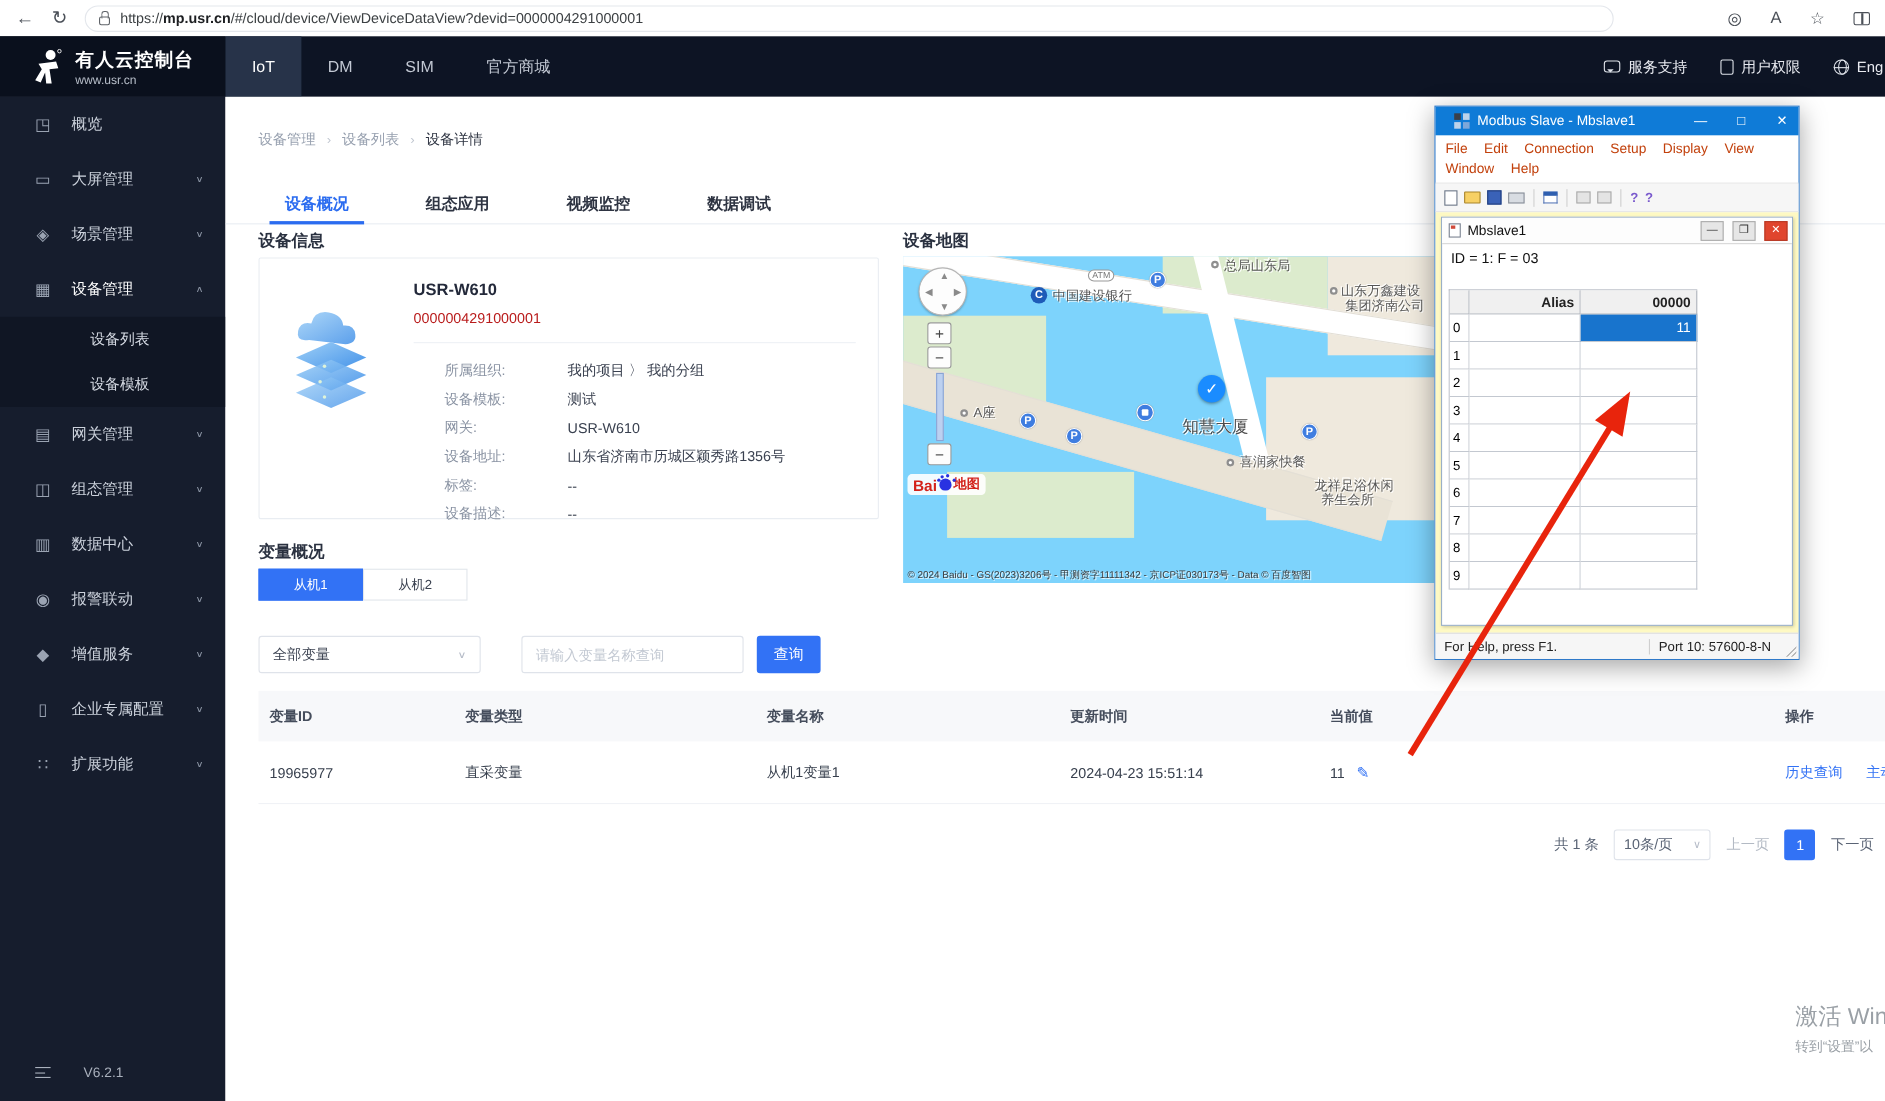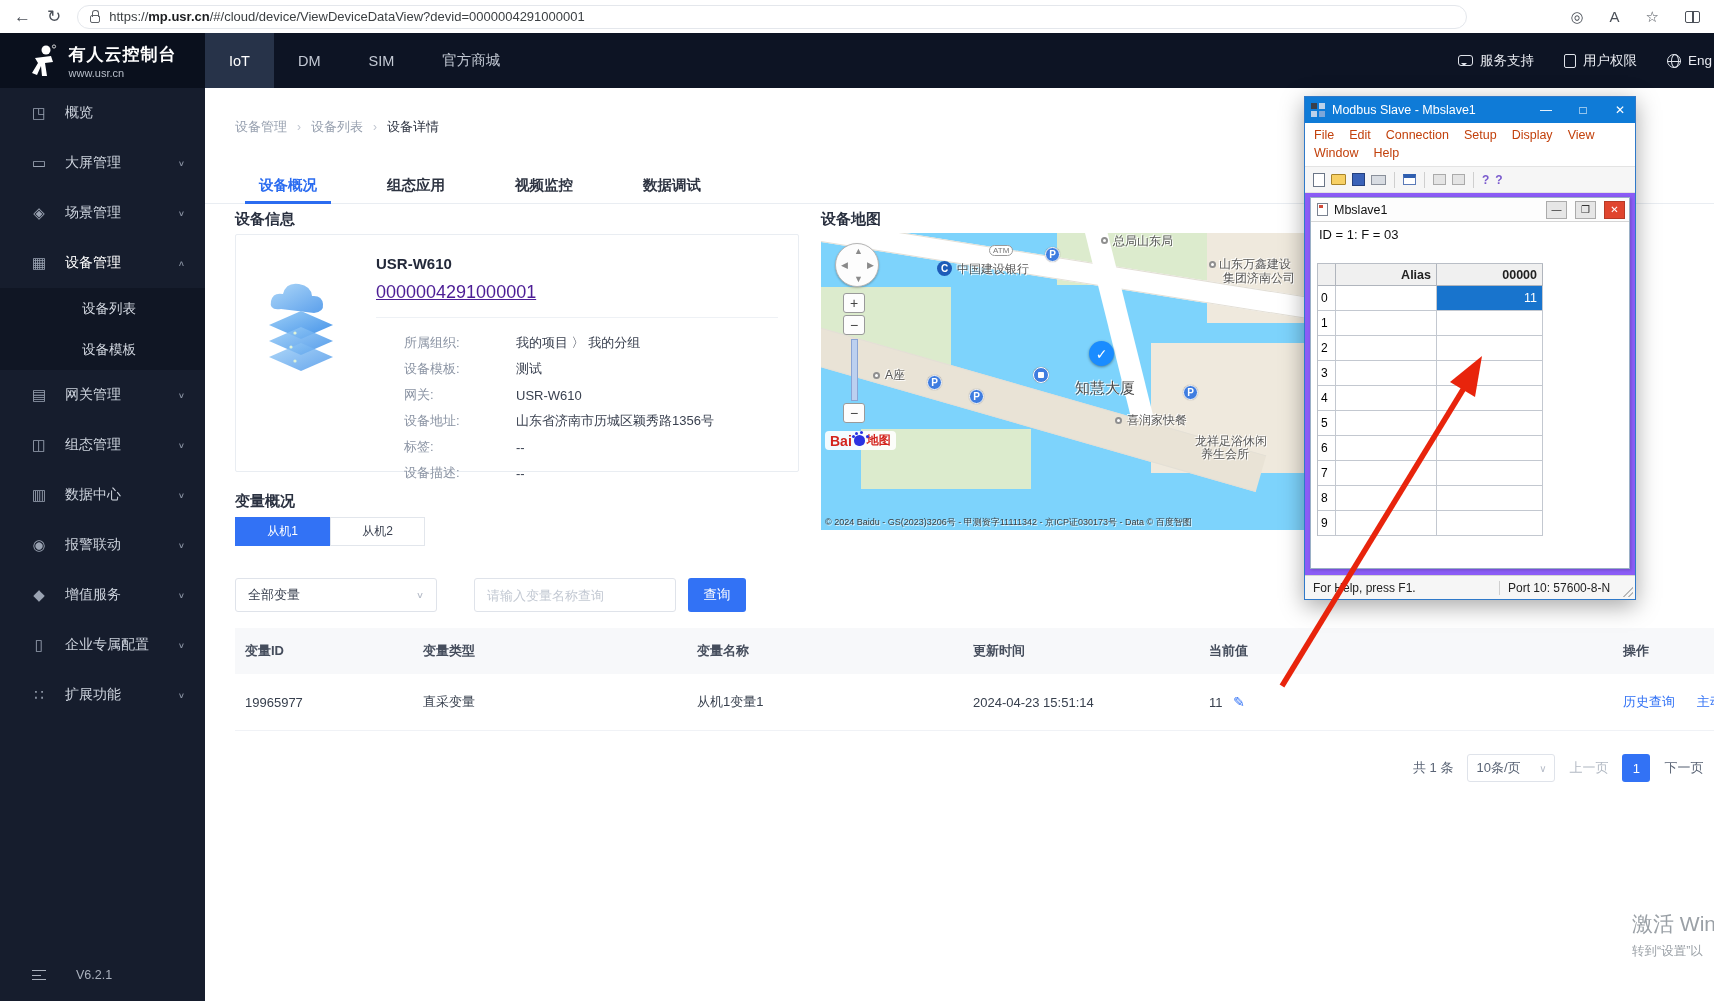--- a/index.html
+++ b/index.html
@@ -61,21 +61,21 @@
   .tabs { position:absolute; left:0; top:80px; width:1509px; height:36px; border-bottom:1px solid #e9edf2; display:flex; padding-left:30px; }
   .tab { padding:0 24px; display:flex; align-items:center; font-size:14.5px; font-weight:bold; color:#2e3442; cursor:pointer; position:relative; margin-right:22px; }
   .tab.active { color:#2b6cf0; }
   .tab.active::after { content:""; position:absolute; left:10px; right:10px; bottom:-1px; height:3px; background:#2b6cf0; }
   .sec-title { position:absolute; font-size:15px; font-weight:bold; color:#2a3140; }
 
   .device-card { position:absolute; left:30px; top:146px; width:564px; height:238px; border:1px solid #e9edf2; border-radius:2px; display:flex; }
   .dev-icon-wrap { width:130px; display:flex; align-items:flex-start; justify-content:center; padding-top:40px; }
   .dev-body { flex:1; padding:20px 20px 0 10px; }
   .dev-name { font-size:15px; font-weight:bold; color:#23293a; }
-  .dev-id { font-size:18px; color:#4c1d95; margin-top:10px;text-decoration:underline; }
+  .dev-id { font-size:13px; color:#b91c1c; margin-top:10px; }
   .dev-div { border-top:1px solid #eef1f5; margin:14px 0 12px 0; }
   .dev-row { display:flex; font-size:13px; height:26px; align-items:center;margin-left:28px; }
   .dev-row .lbl { width:112px; color:#8a93a3; }
   .dev-row .val { color:#3a4150; }
 
   .map { position:absolute; left:616px; top:145px; width:492px; height:297px; background:#7dd3fc; overflow:hidden; }
   .road { position:absolute; background:#fff; border-top:1px solid #e3dfd6; border-bottom:1px solid #e3dfd6; }
   .patch { position:absolute; }
   .map-lbl { position:absolute; font-size:12px; color:#565656; white-space:nowrap; text-shadow:1px 1px 0 #fff,-1px -1px 0 #fff; }
   .map-lbl.big { font-size:15px; color:#4c4c4c; }
@@ -120,37 +120,37 @@
   .pagination { position:absolute; left:1208px; top:666px; display:flex; align-items:center; gap:14px; font-size:13px; color:#5a6475; white-space:nowrap; }
   .pg-select { width:88px; height:28px; border:1px solid #dfe3ea; border-radius:3px; display:flex; align-items:center; padding:0 8px; color:#5a6475; cursor:pointer; }
   .pg-select .caret { margin-left:auto; color:#b6bcc8; font-size:10px; }
   .pg-prev { color:#b3bac4; cursor:default; }
   .pg-cur { width:28px; height:28px; background:#3272f5; color:#fff; border-radius:3px; display:flex; align-items:center; justify-content:center; cursor:pointer; }
   .pg-next { cursor:pointer; }
 
   
   .modbus { position:absolute; left:1304px; top:96px; width:332px; height:504px; background:#fff; border:1px solid #2f79c9;
     box-shadow:0 6px 22px rgba(0,0,0,.35); z-index:40; display:flex; flex-direction:column; }
-  .mb-title { height:26px; background:#0f7bd7; display:flex; align-items:center; padding-left:6px; gap:7px; }
+  .mb-title { height:26px; background:#0f7bd7; display:flex; align-items:center; padding-left:17px; gap:7px; }
   .mb-app-ico { width:14px; height:14px; display:grid; grid-template-columns:6px 6px; grid-template-rows:6px 6px; gap:2px; }
   .mb-app-ico i { background:#bcd2ea; } .mb-app-ico i:nth-child(1){background:#3a3f4a;} .mb-app-ico i:nth-child(4){background:#7da7d9;}
   .mb-title .t { color:#fff; font-size:12.5px; flex:1; white-space:nowrap; overflow:hidden; }
   .mb-btn { width:30px; height:26px; color:#fff; font-size:12px; display:flex; align-items:center; justify-content:center; cursor:pointer; }
   .mb-menu { padding:3px 9px 4px 9px; border-bottom:1px solid #e3e3e3; }
   .mb-menu .mrow { display:flex; gap:15px; font-size:12.5px; color:#c2410c; height:18px; align-items:center; }
   .mb-toolbar { height:26px; display:flex; align-items:center; gap:6px; padding:0 8px; border-bottom:1px solid #e3e3e3; background:#f6f6f6; }
   .tb-sep { width:1px; height:16px; background:#cfcfcf; margin:0 2px; }
   .tb-doc { width:12px; height:14px; background:#fff; border:1px solid #6b7687; }
   .tb-folder { width:15px; height:11px; background:#f7d064; border:1px solid #a8842a; border-radius:1px; }
   .tb-save { width:13px; height:13px; background:#3a62b8; border:1px solid #24407e; }
   .tb-print { width:15px; height:10px; background:#d8dce2; border:1px solid #8a909a; }
   .tb-disp { width:13px; height:11px; background:#fff; border:1px solid #5a7ab8; border-top:4px solid #2f5fb0; }
   .tb-conn { width:13px; height:11px; background:#e4e4e4; border:1px solid #aaa; }
   .tb-help { font-size:12px; font-weight:bold; color:#7a5acd; }
-  .mb-client { flex:1; background:#8b5cf6; position:relative;padding-left:40px; }
+  .mb-client { flex:1; background:#fef9c3; position:relative;padding-left:40px; }
   .mb-child { position:absolute; left:5px; top:4px; width:320px; height:372px; background:#fff; border:1px solid #9ab0c6; box-shadow:1px 1px 3px rgba(0,0,0,.2); }
   .mbc-title { height:24px; display:flex; align-items:center; gap:6px; padding:0 4px 0 6px; border-bottom:1px solid #d6d6d6; background:#fdfdfd; }
   .mbc-doc { width:11px; height:13px; background:#fff; border:1px solid #7a8290; position:relative; }
   .mbc-doc::before { content:""; position:absolute; left:1px; top:1px; width:4px; height:3px; background:#d04a3a; }
   .mbc-title .t { font-size:12.5px; color:#111; flex:1; }
   .mbc-btn { width:21px; height:18px; background:#e6e6e6; border:1px solid #ababab; font-size:10px; color:#333;
     display:flex; align-items:center; justify-content:center; margin-left:2px; cursor:pointer; }
   .mbc-btn.close { background:#e0452e; border-color:#b53a26; color:#fff; }
   .mbc-id { font-size:13px; color:#111; padding:5px 8px; }
   .mbc-grid { margin:16px 0 0 6px; width:226px; border:1px solid #b9bec6; border-right:none; border-bottom:none; font-size:12.5px; }

